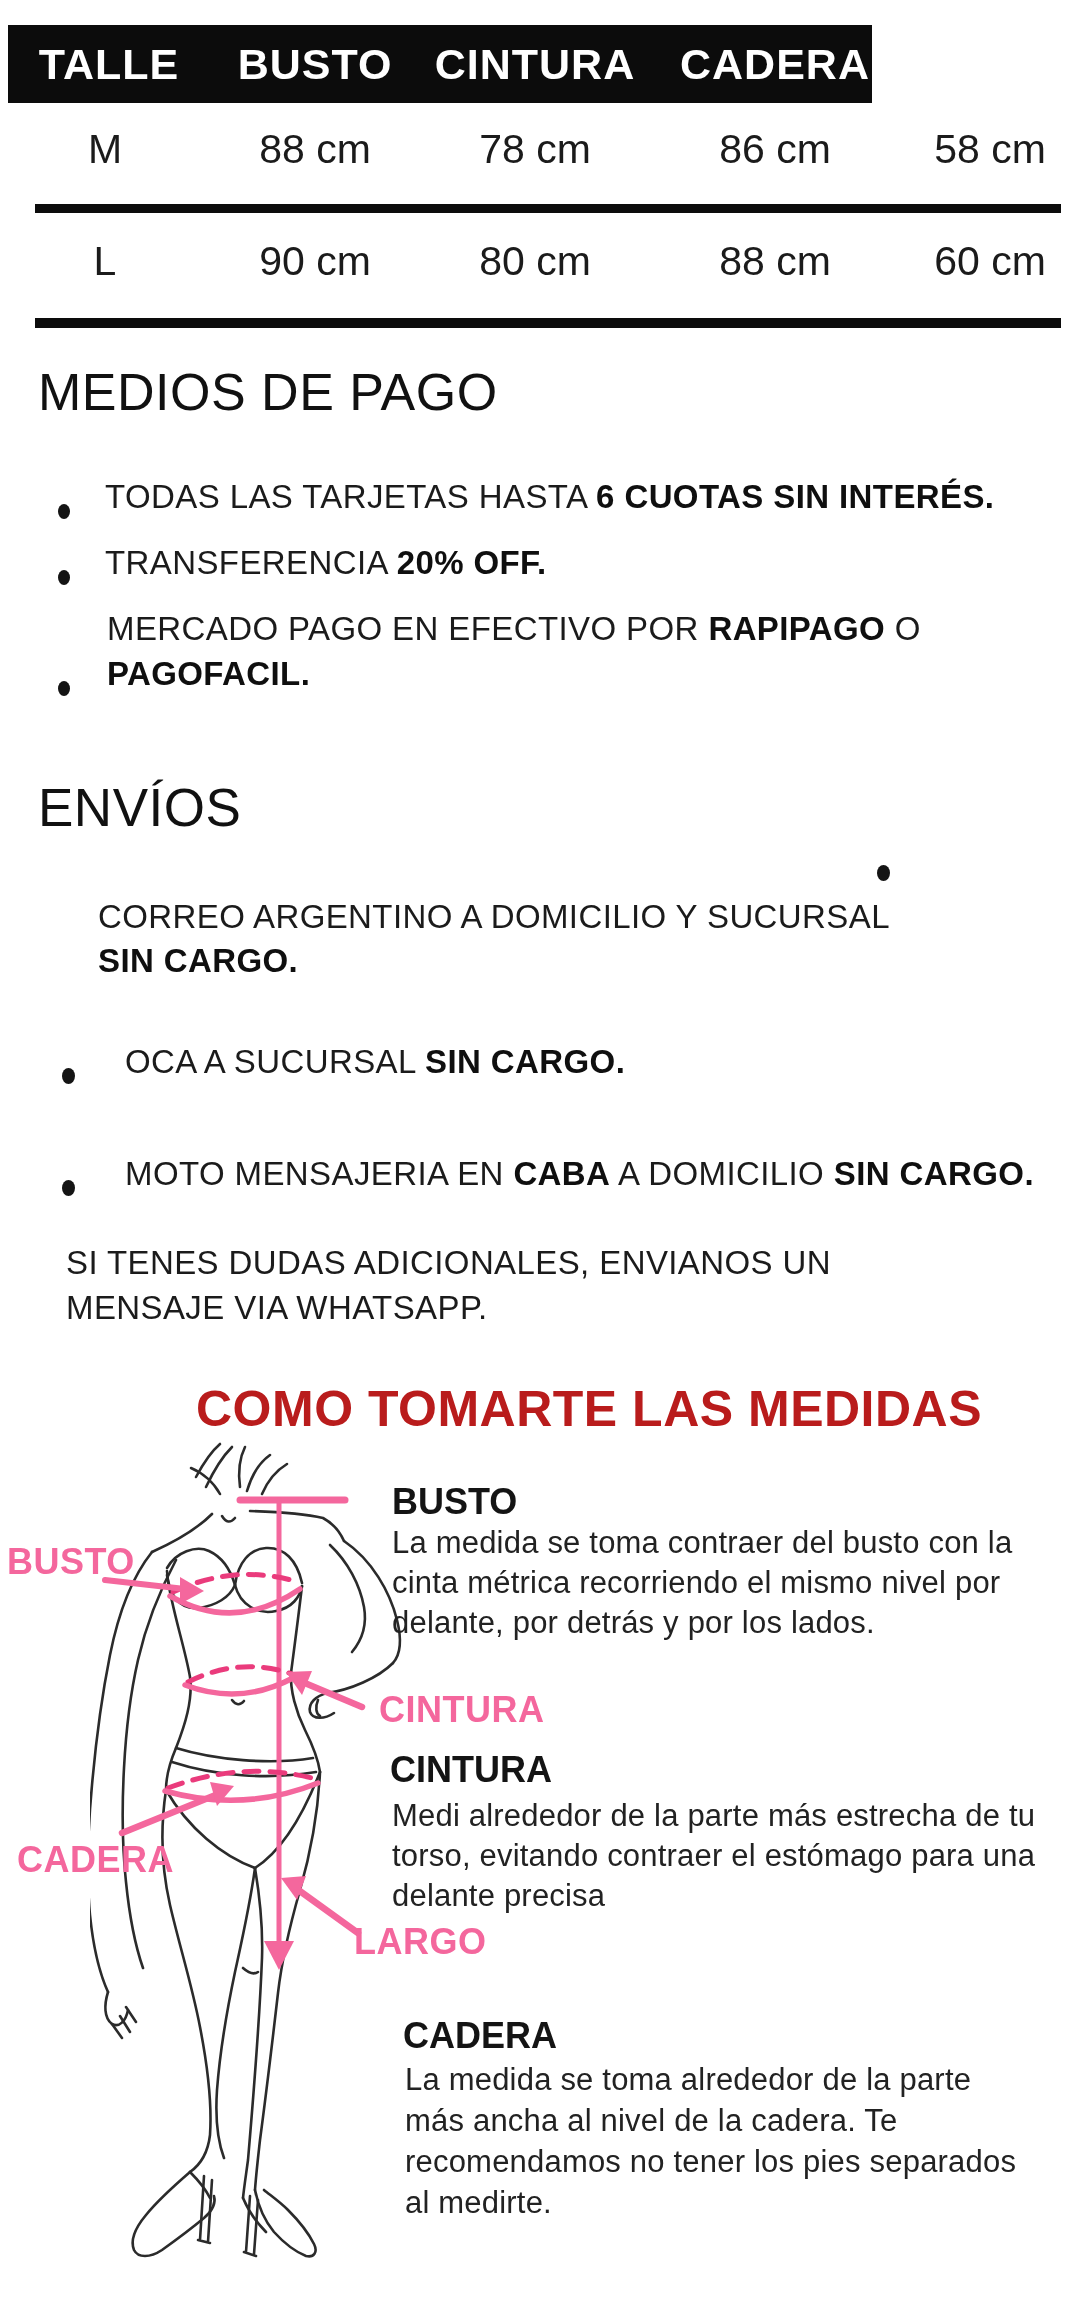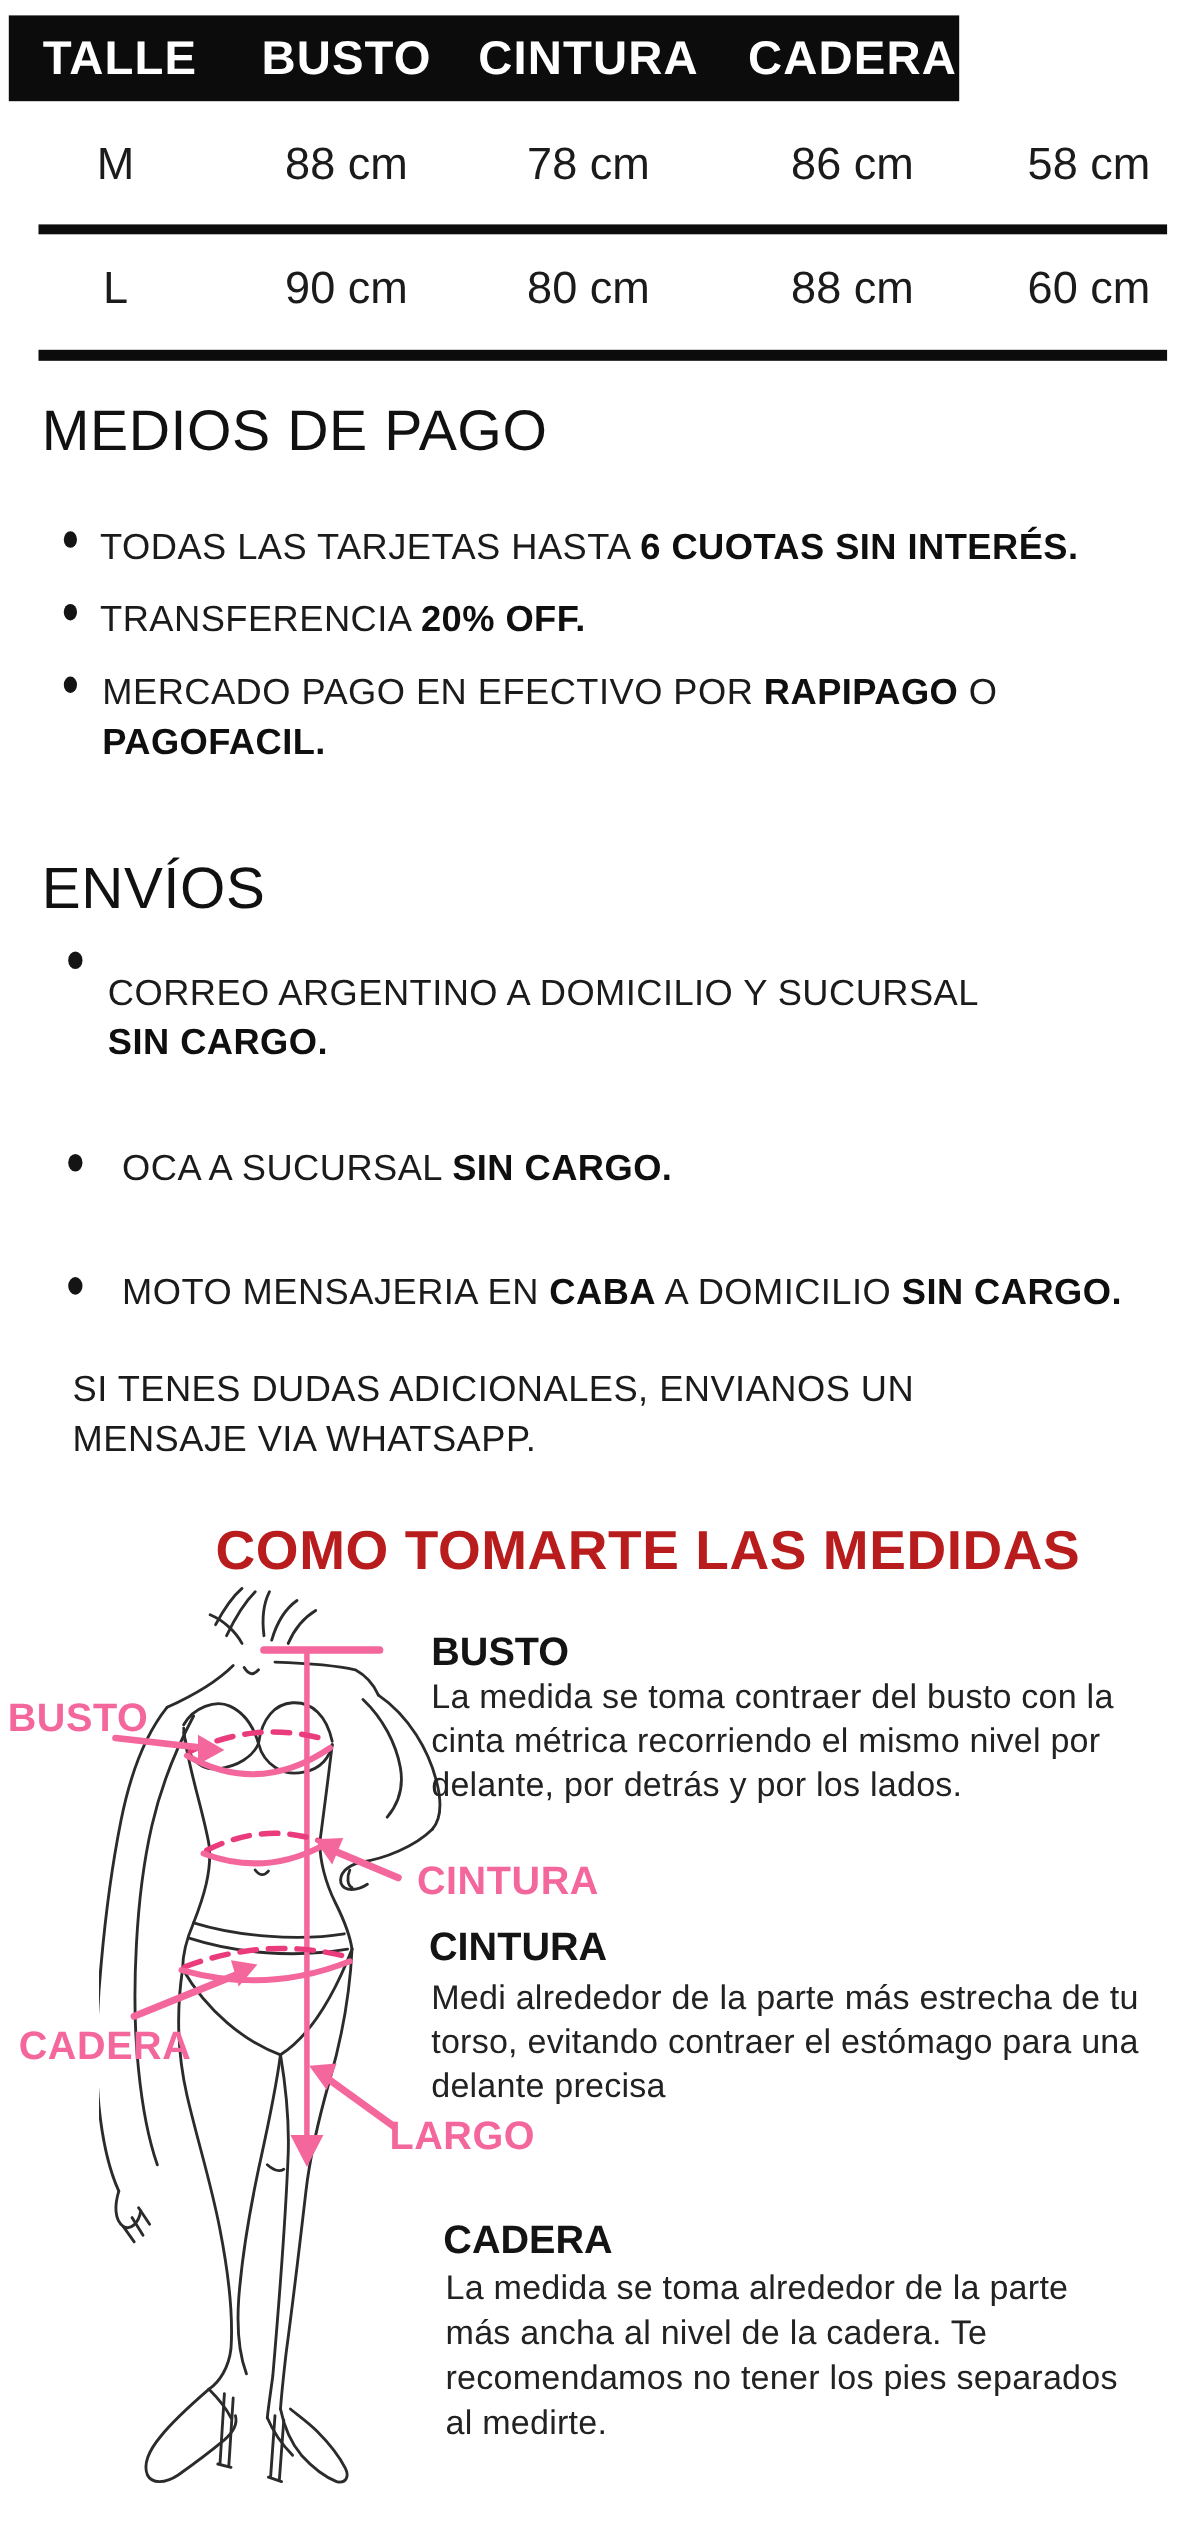--- a/index.html
+++ b/index.html
@@ -2,32 +2,32 @@
 <html style="--pink: #F4679D; --pinkdeep: #EA3B7C; --ink: #0c0c0c;"><head>
 <meta charset="utf-8">
 <style>
   html,body{margin:0;padding:0;background:#ffffff;}
   .page{
     position:relative;width:1080px;height:2300px;background:#fff;overflow:hidden;
     font-family:"Liberation Sans","DejaVu Sans",sans-serif;color:#1d1d1d;
   }
   .abs{position:absolute;}
   
-  .thead-bar{left:8px;top:14px;width:864px;height:78px;background:#0c0c0c;display:grid;
+  .thead-bar{left:8px;top:25px;width:864px;height:78px;background:#0c0c0c;display:grid;
     grid-template-columns:202px 210px 230px 250px 180px;align-items:center;}
   .thead-bar span{color:#ffffff;font-size:43px;font-weight:600;letter-spacing:1px;text-align:center;}
   .trow{left:0;width:1080px;display:grid;grid-template-columns:210px 210px 230px 250px 180px;}
   .trow span{font-size:41px;font-weight:500;color:#1b1b1b;text-align:center;}
   .divider{left:35px;width:1026px;height:9px;background:#0c0c0c;}
   
   .h1{font-size:52px;font-weight:400;color:#111;letter-spacing:0.5px;white-space:nowrap;}
   .h2{font-size:50px;font-weight:800;color:#b91c1c;letter-spacing:0.5px;white-space:nowrap;}
   .h3{font-size:36px;font-weight:800;color:#141414;white-space:nowrap;}
   
-  .bullet{display:flex;align-items:flex-start;}
+  .bullet{display:flex;align-items:flex-end;gap:14px;}
   .dot{flex:0 0 auto;width:12px;height:15px;border-radius:50%;background:#141414;margin-top:9px;}
   .btxt{font-size:33px;font-weight:500;letter-spacing:0.4px;line-height:45px;color:#1b1b1b;}
   .btxt div{white-space:nowrap;}
   .btxt .b,.note .b{font-weight:800;color:#0f0f0f;}
   .note{font-size:33px;font-weight:400;letter-spacing:0.4px;line-height:45px;color:#1b1b1b;}
   .note div{white-space:nowrap;}
   
   .para{font-size:31px;font-weight:400;letter-spacing:0.2px;line-height:40px;color:#222;}
   .para div{white-space:nowrap;}
   .pinklabel{font-size:36px;font-weight:800;color:var(--pink,#F4679D);letter-spacing:0.5px;white-space:nowrap;}

